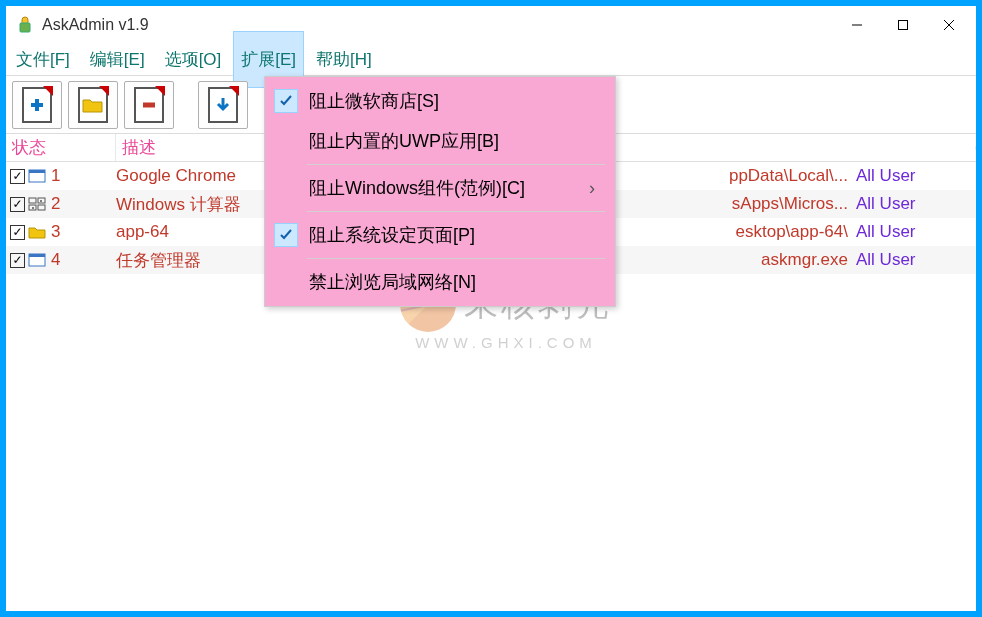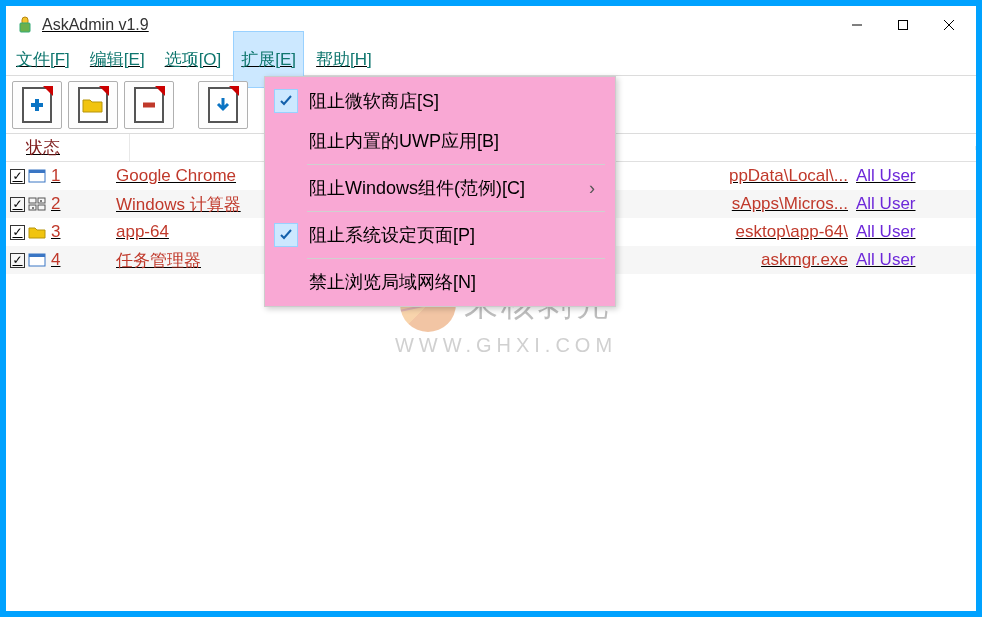--- a/index.html
+++ b/index.html
@@ -1,32 +1,32 @@
 <!DOCTYPE html>
 <html><head>
 <meta charset="utf-8">
 <style>
 * { box-sizing: border-box; margin: 0; padding: 0; font-family: "Microsoft YaHei", "Segoe UI", Arial, sans-serif; }
 body { background: #00a2ff; padding: 6px; }
-.window { background: #fff; width: 970px; height: 605px; position: relative; text-decoration: underline; }
+.window { background: #fff; width: 970px; height: 605px; position: relative; }
 .titlebar { display: flex; align-items: center; height: 38px; padding: 0 4px 0 10px; }
 .titlebar .icon { width: 18px; height: 18px; margin-right: 8px; display: inline-flex; }
 .titlebar .title { font-size: 16px; color: #333; }
 .winbtns { margin-left: auto; display: flex; }
 .winbtn { width: 46px; height: 32px; display: flex; align-items: center; justify-content: center; color: #222; }
 .winbtn svg { width: 12px; height: 12px; }
 .menubar { display: flex; align-items: center; height: 32px; font-size: 17px; color: #0f766e; border-bottom: 1px solid #dcdcdc; }
 .menuitem { padding: 4px 8px; margin: 0 2px; }
 .menuitem.open { background: #cce8ff; border: 1px solid #99d1ff; padding: 16px 7px; }
 .toolbar { display: flex; align-items: center; height: 58px; padding: 4px 6px; border-bottom: 1px solid #dcdcdc; gap: 6px; position: relative; }
 .tbtn { width: 50px; height: 48px; border: 1px solid #b0b0b0; border-radius: 2px; display: flex; align-items: center; justify-content: center; background: #fdfdfd; position: relative; }
 .tbtn .pagefold { position: absolute; top: 4px; right: 8px; width: 0; height: 0; border-left: 10px solid transparent; border-top: 10px solid #c00; }
 .tbtn .pagebody { width: 30px; height: 36px; border: 2px solid #555; border-top-right-radius: 6px; background: #fff; display:flex; align-items:center; justify-content:center; }
 .tsep { width: 12px; }
-.listhead { display: flex; height: 28px; align-items: center; font-size: 17px; color: #7f1d1d; border-bottom: 1px solid #e0e0e0; padding-left: 14px; }
+.listhead { display: flex; height: 28px; align-items: center; font-size: 17px; color: #ec4899; border-bottom: 1px solid #e0e0e0; }
 .listhead .col { padding: 2px 6px; border-right: 1px solid #e8e8e8; }
 .col-status { width: 110px; }
 .col-desc { width: 240px; }
 .col-path { flex: 1; }
 .col-user { width: 120px; }
 .listrow { display: flex; height: 28px; align-items: center; font-size: 17px; }
 .listrow.even { background: #f6f6f6; }
 .listrow .status { width: 110px; display: flex; align-items: center; gap: 3px; padding-left: 4px; }
 .listrow .desc { width: 240px; color: #c0392b; white-space: nowrap; overflow: hidden; }
 .listrow .path { flex: 1; color: #c0392b; text-align: right; padding-right: 8px; white-space: nowrap; overflow: hidden; }
@@ -38,21 +38,21 @@
 .dditem { display: flex; align-items: center; height: 40px; font-size: 18px; color: #000; }
 .ddcheck { width: 38px; display:flex; align-items:center; justify-content:center; }
 .ddcheck .box { width: 24px; height: 24px; background: #cce8ff; border: 1px solid #99d1ff; display:flex; align-items:center; justify-content:center; }
 .ddlabel { flex: 1; padding-left: 4px; }
 .ddarrow { width: 24px; color: #555; }
 .ddsep { height: 1px; background: #d0d0d0; margin: 3px 8px 3px 40px; }
 .watermark { position: absolute; left: 340px; top: 270px; width: 320px; text-align: center; opacity: 0.55; z-index: 5; pointer-events:none; }
 .watermark .wmlogo { width: 56px; height: 56px; border-radius: 50%; background: linear-gradient(135deg,#f4b26a 50%,#e8975a 50%); display:inline-block; vertical-align:middle; margin-right:8px; position:relative; overflow:hidden; }
 .watermark .wmlogo::after{content:"";position:absolute;top:50%;left:-10%;width:120%;height:2px;background:#c77; transform:rotate(-12deg);}
 .watermark .wmtext { font-size: 34px; color: #888; letter-spacing: 3px; vertical-align:middle; font-weight: 300; }
-.watermark .wmurl { font-size: 20px; color: #aaa; letter-spacing: 5px; margin-top: 2px; }
+.watermark .wmurl { font-size: 15px; color: #aaa; letter-spacing: 5px; margin-top: 2px; }
 </style>
 </head>
 <body>
 
 <div class="window">
 
   <div class="titlebar">
     <span class="icon">
       <svg viewBox="0 0 18 18">
           <rect x="6" y="1" width="6" height="8" rx="3" fill="#f4c430" stroke="#b8860b"></rect>
@@ -121,20 +121,21 @@
             <path d="M10 3 v9 M5 9 l5 5 l5 -5" fill="none" stroke="#0b74c4" stroke-width="3"></path>
           </svg>
         </div>
         <div class="pagefold"></div>
       </div>
     <div class="tbtn" style="width:18px;border:none;background:none"></div>
   </div>
 
   <div class="listhead">
     <div class="col col-status">状态</div>
+    <div class="col col-desc">描述</div>
     <div class="col col-path"></div>
   </div>
 
   <div id="listbody">
       <div class="listrow">
         <div class="status">
           <span class="chk">✓</span>
           <span class="rowicon">
             <svg width="18" height="14" viewBox="0 0 18 14">
               <rect x="1" y="1" width="16" height="12" fill="#fff" stroke="#3a76c4"></rect>

